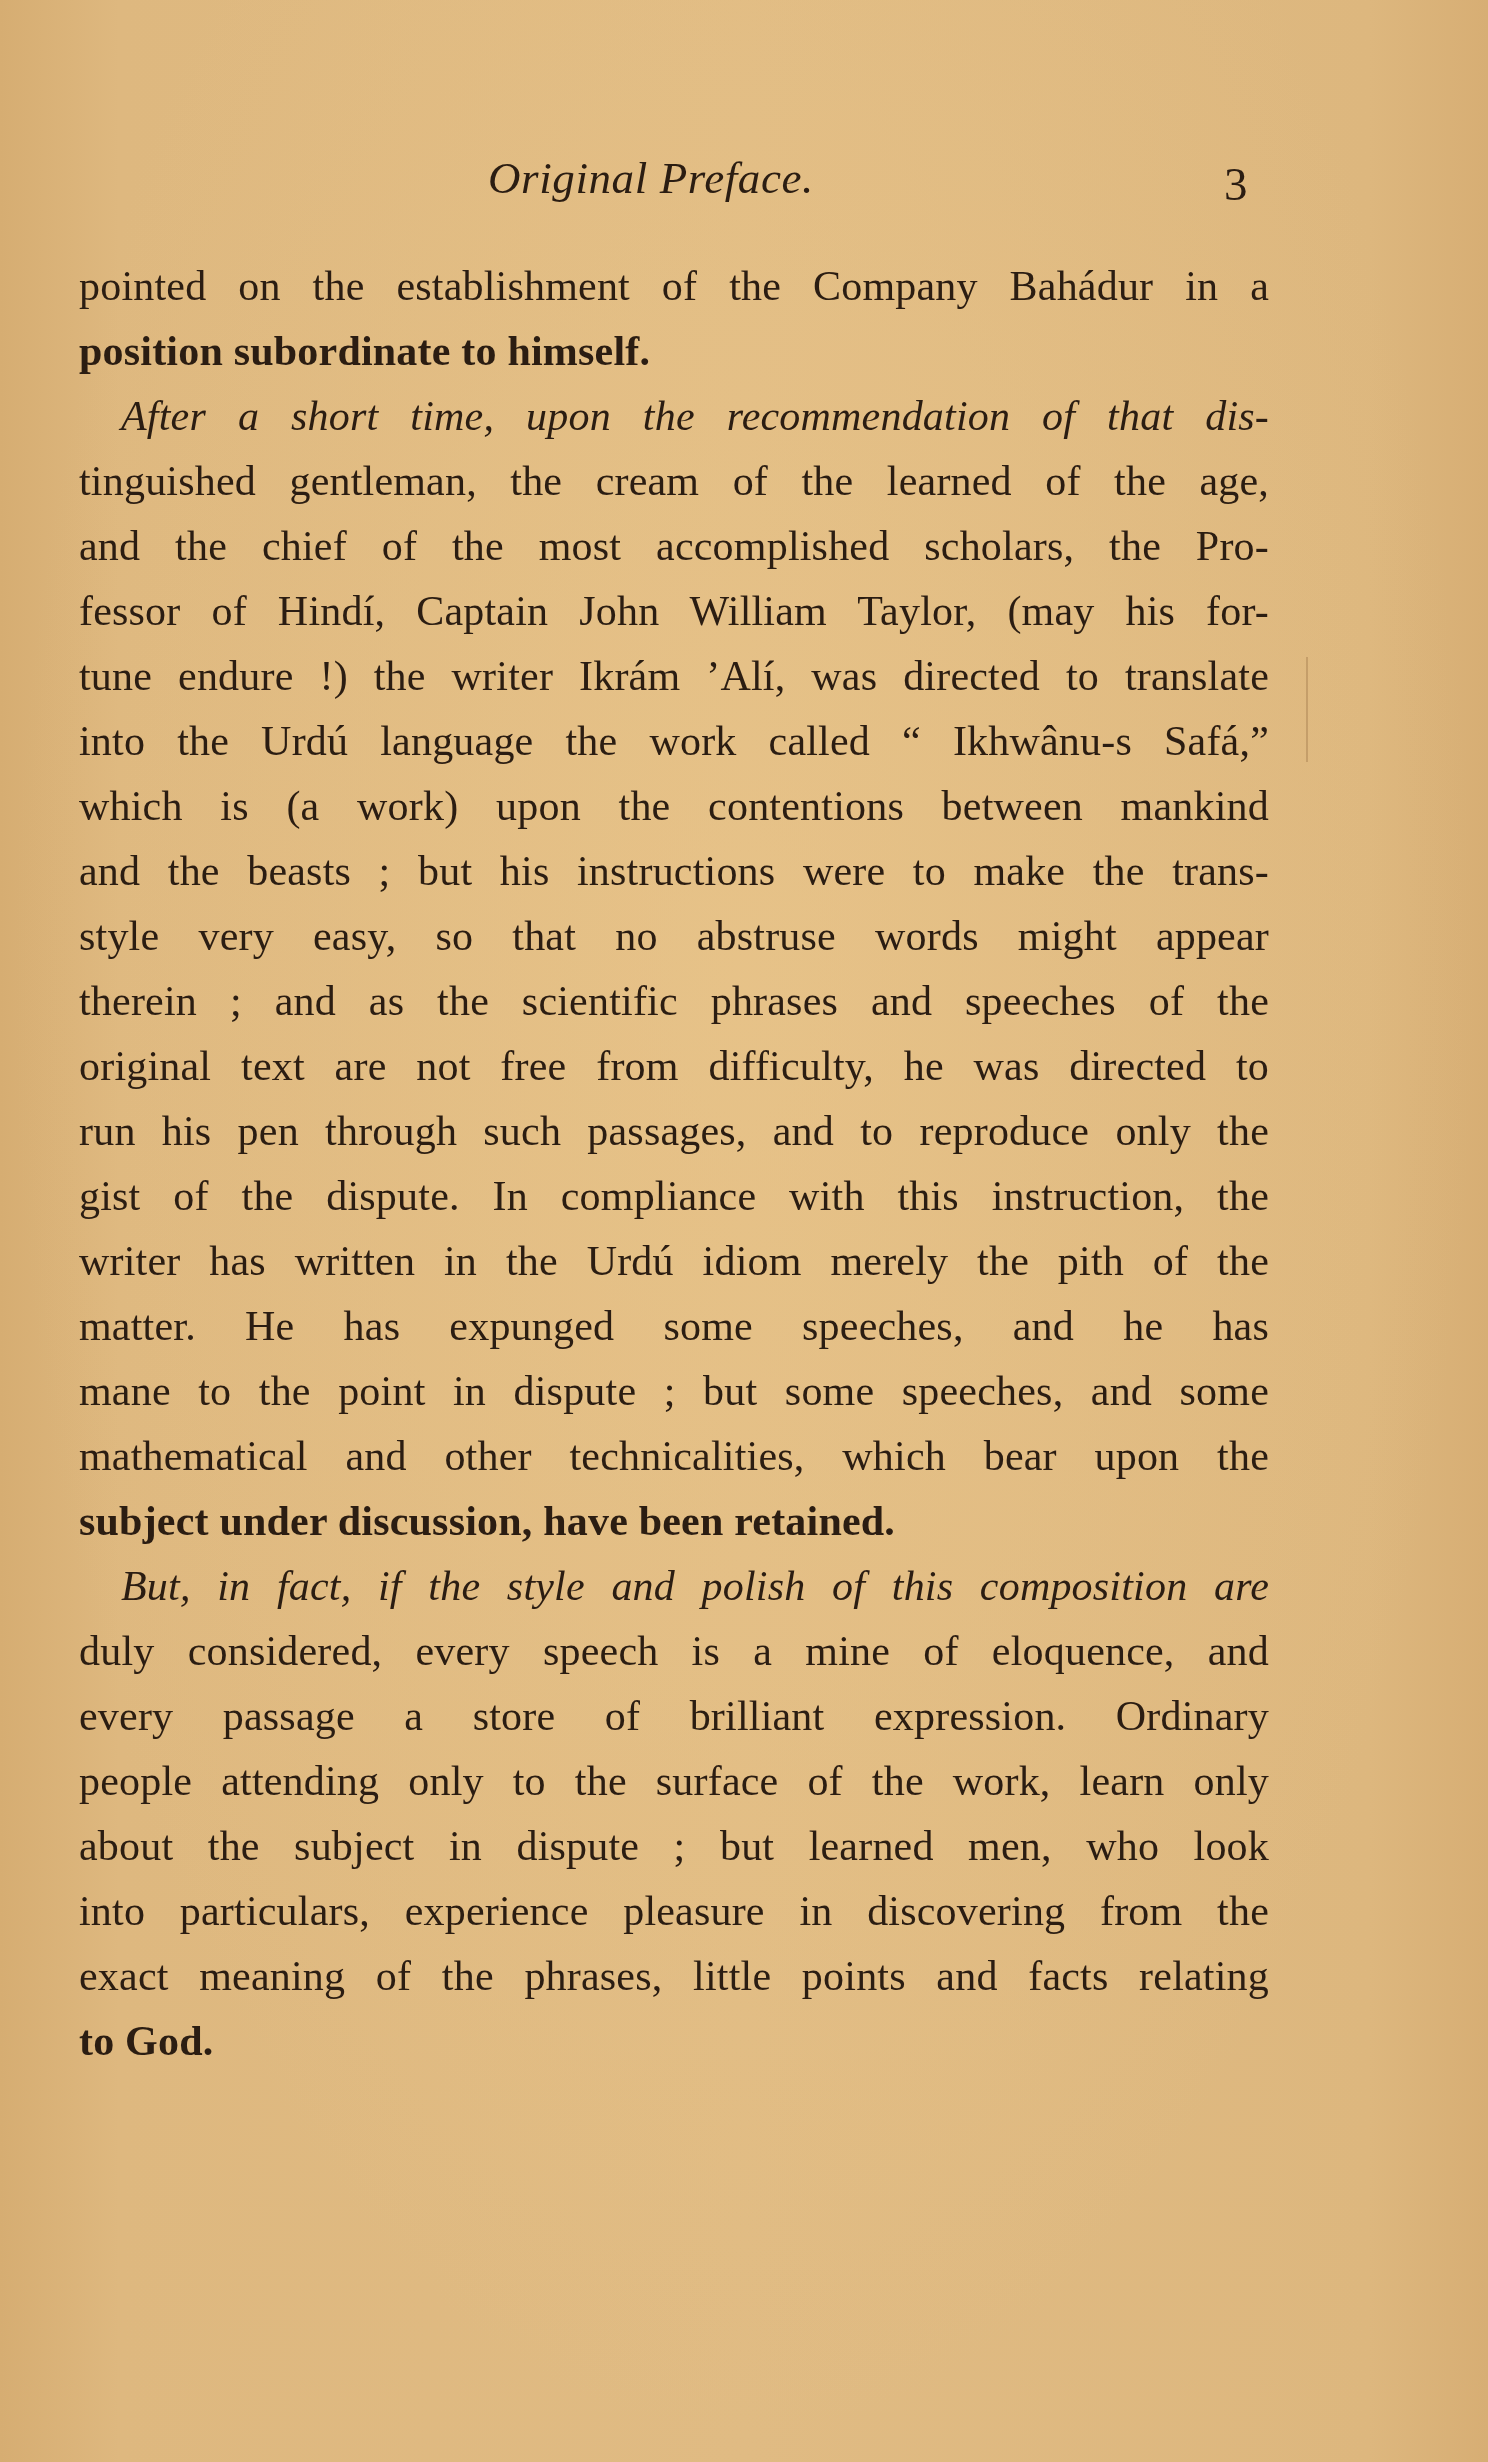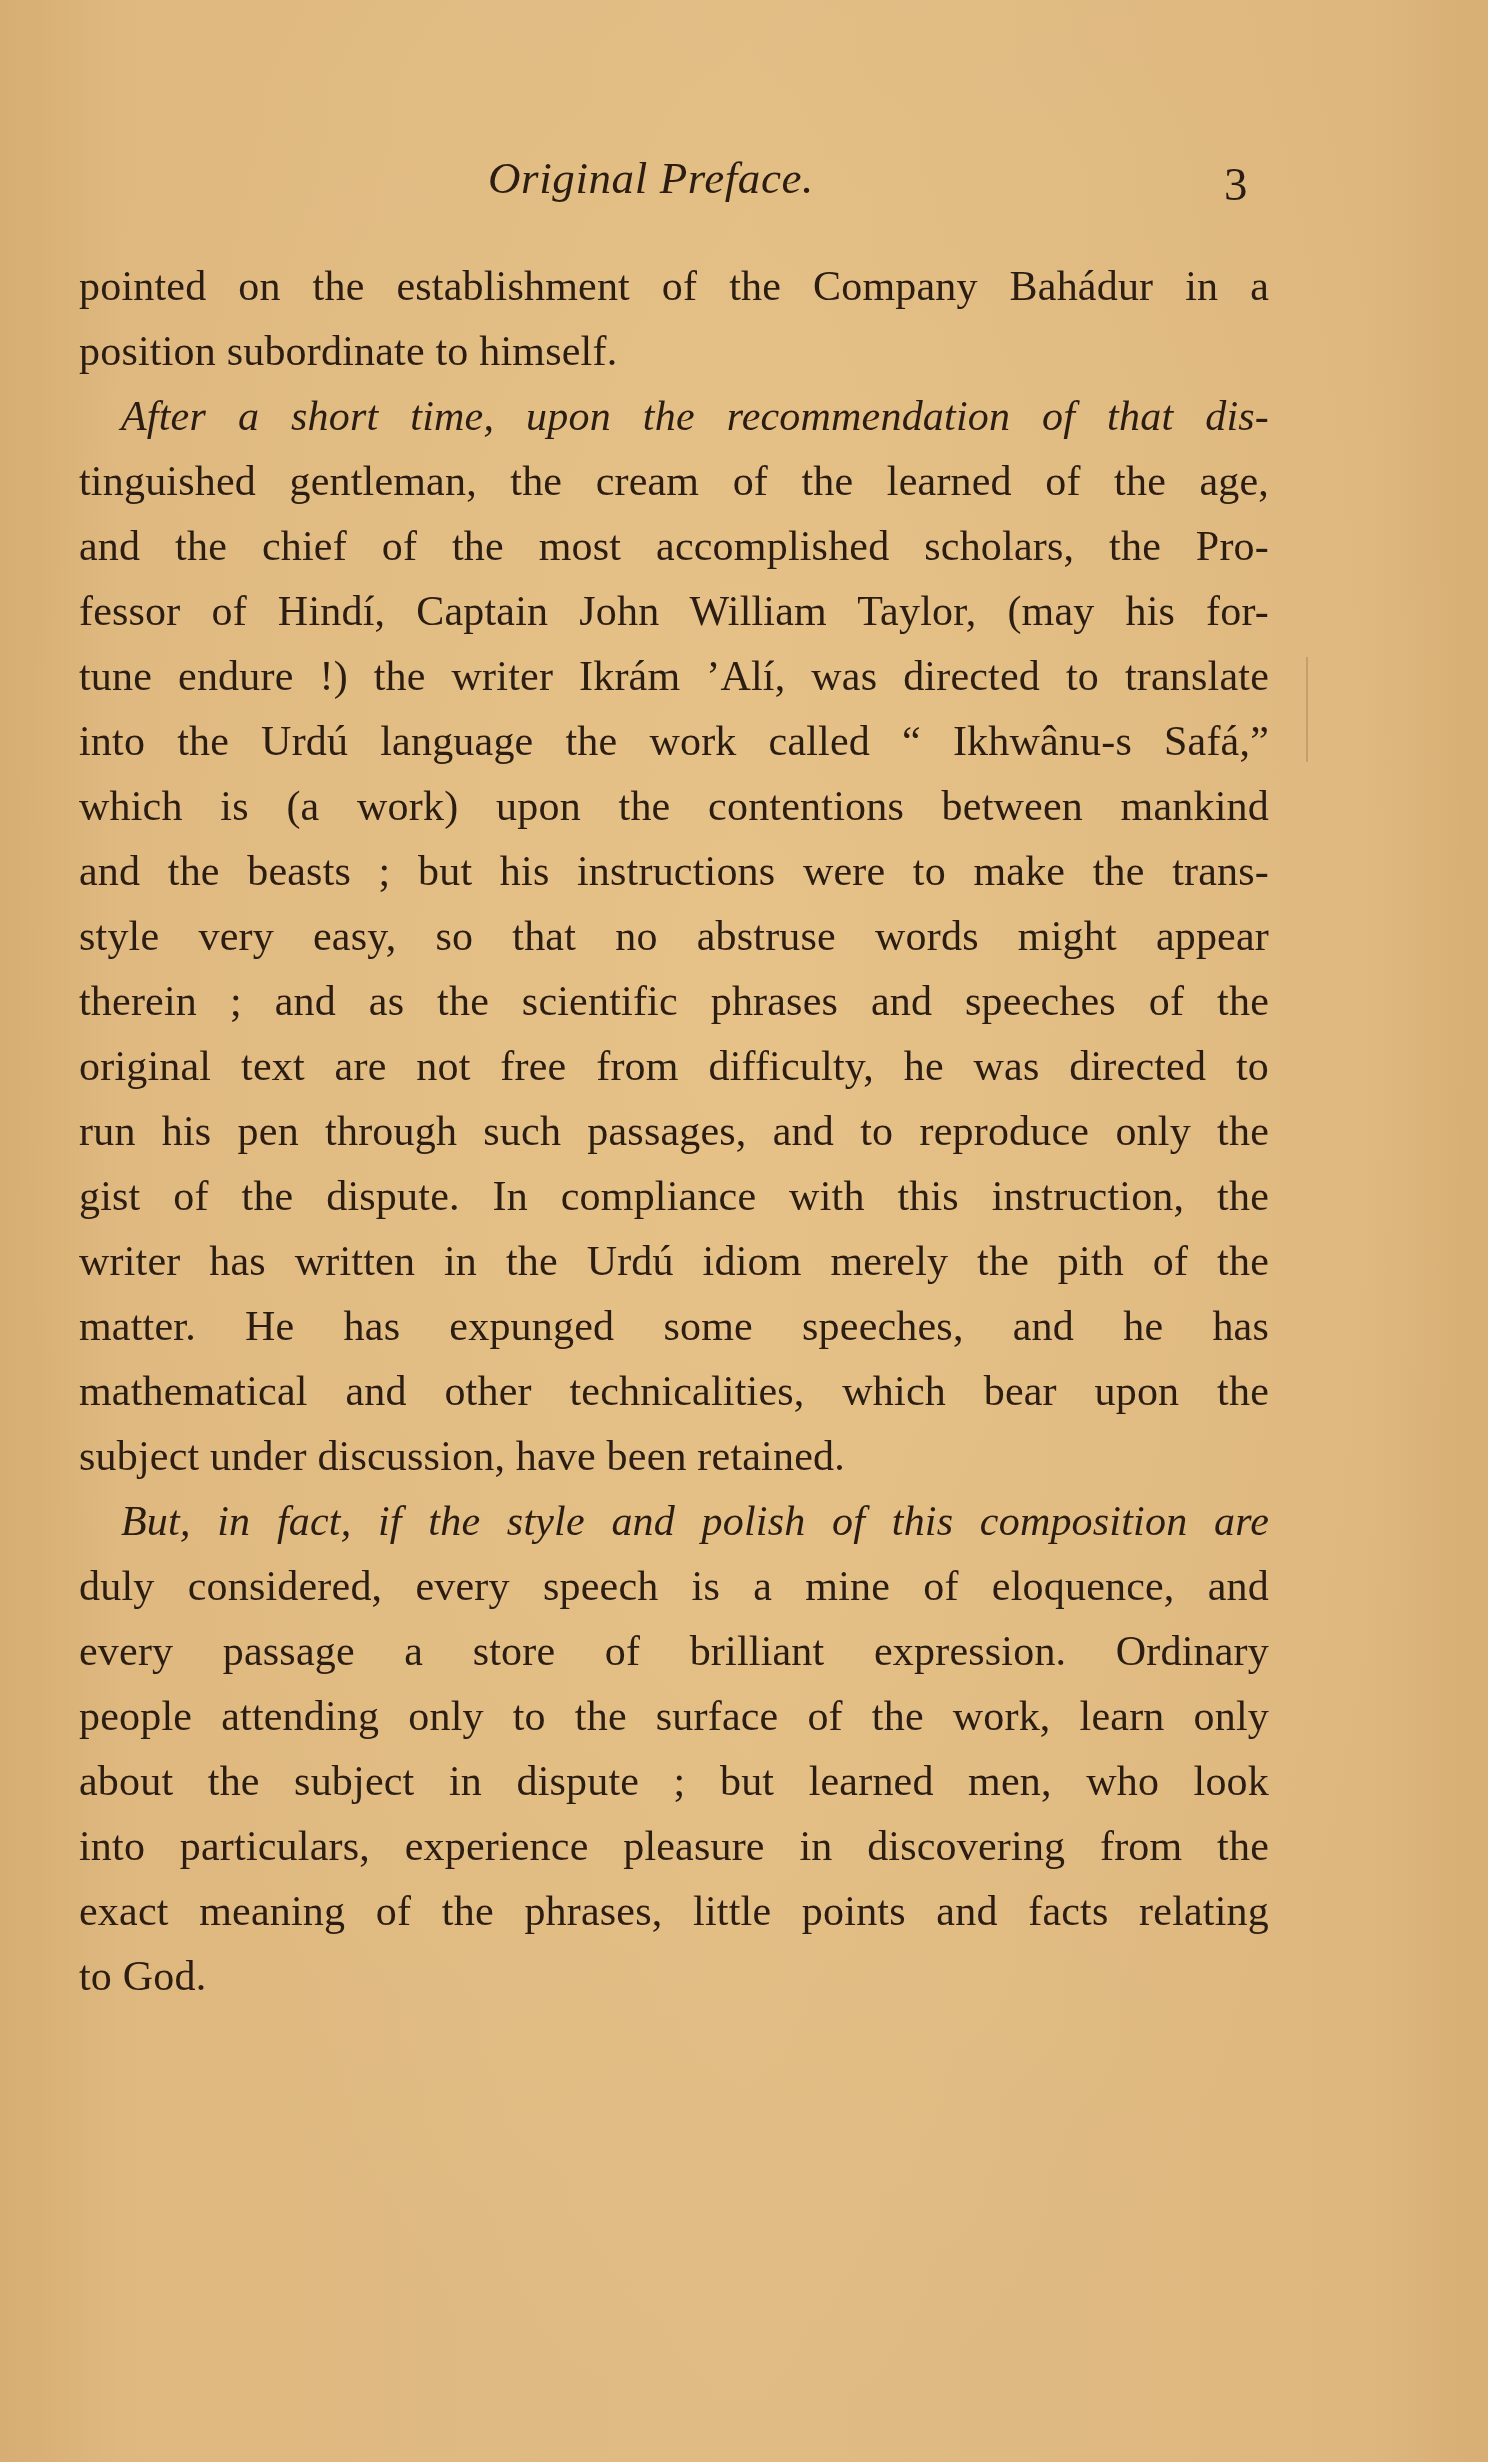--- a/index.html
+++ b/index.html
@@ -45,20 +45,21 @@
     height: 65px;
     line-height: 65px;
     font-size: 42px;
     white-space: nowrap;
     text-align: justify;
     text-align-last: justify;
     letter-spacing: 0.2px;
   }
   .line.last {
     text-align-last: left;
+    font-weight: bold;
   }
   .line.indent {
     padding-left: 42px;
     font-style: italic;
   }
   .stain {
     position: absolute;
     width: 1.7px;
     background: rgba(120,80,40,0.25);
   }
@@ -84,20 +85,21 @@
         <span class="line">into the Urdú language the work called “ Ikhwânu-s Safá,”</span>
         <span class="line">which is (a work) upon the contentions between mankind</span>
         <span class="line">and the beasts ; but his instructions were to make the trans-</span>
         <span class="line">style very easy, so that no abstruse words might appear</span>
         <span class="line">therein ; and as the scientific phrases and speeches of the</span>
         <span class="line">original text are not free from difficulty, he was directed to</span>
         <span class="line">run his pen through such passages, and to reproduce only the</span>
         <span class="line">gist of the dispute. In compliance with this instruction, the</span>
         <span class="line">writer has written in the Urdú idiom merely the pith of the</span>
         <span class="line">matter. He has expunged some speeches, and he has</span>
+        <span class="line">mane to the point in dispute ; but some speeches, and some</span>
         <span class="line">mathematical and other technicalities, which bear upon the</span>
         <span class="line last">subject under discussion, have been retained.</span>
       </div>
       <div>
         <span class="line indent">But, in fact, if the style and polish of this composition are</span>
         <span class="line">duly considered, every speech is a mine of eloquence, and</span>
         <span class="line">every passage a store of brilliant expression. Ordinary</span>
         <span class="line">people attending only to the surface of the work, learn only</span>
         <span class="line">about the subject in dispute ; but learned men, who look</span>
         <span class="line">into particulars, experience pleasure in discovering from the</span>

